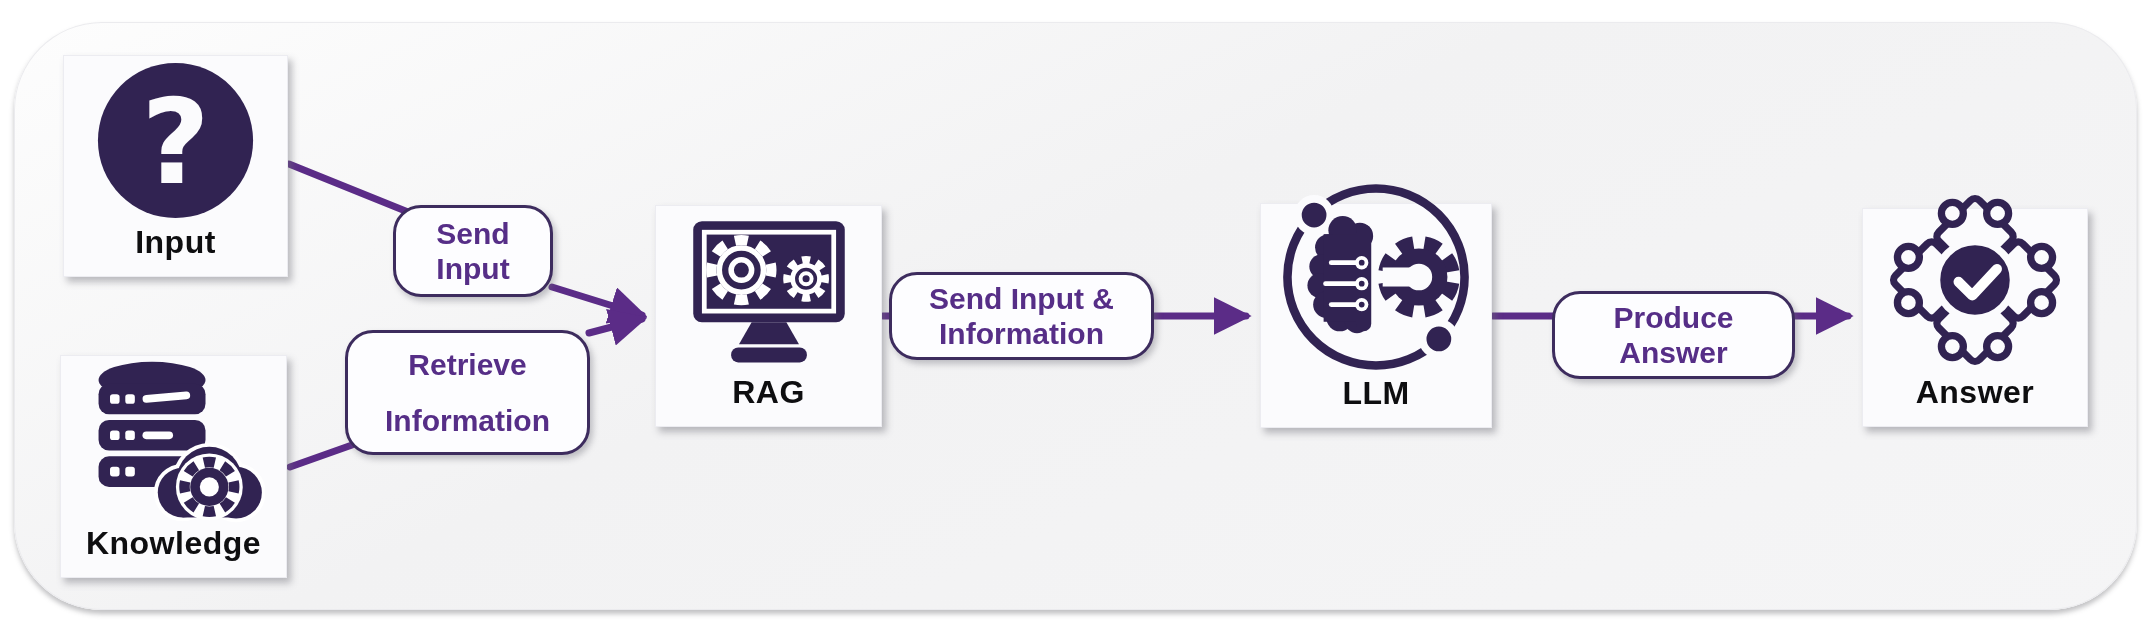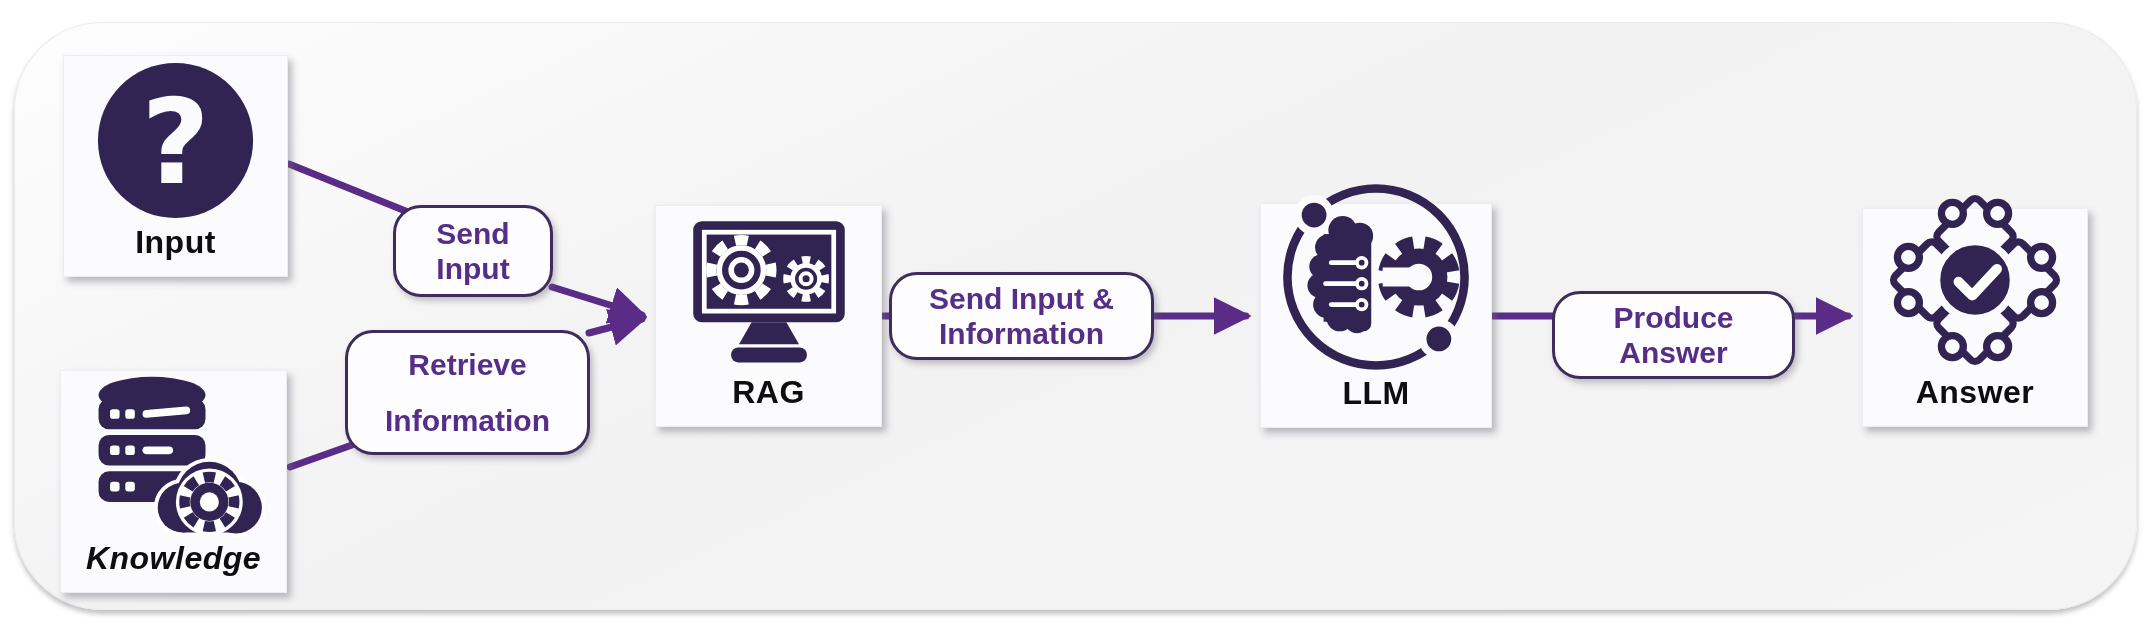--- a/index.html
+++ b/index.html
@@ -66,21 +66,21 @@
   <div class="node" style="left:63px;top:55px;width:225px;height:222px;">
     <div class="icon-wrap">
       <svg width="160" height="160" viewBox="0 0 165 165">
         <circle cx="82" cy="82" r="80" fill="#312352"></circle>
         <text x="82" y="126" text-anchor="middle" font-size="122" font-weight="bold" font-family="DejaVu Sans, sans-serif" fill="#fbfbfd">?</text>
       </svg>
     </div>
     <div class="node-label">Input</div>
   </div>
 
-  <div class="node" style="left:60px;top:370px;width:227px;height:223px;font-style:italic;">
+  <div class="node" style="left:60px;top:355px;width:227px;height:223px;">
     <div class="icon-wrap">
       <svg width="182" height="170" viewBox="0 0 190 178">
         <g fill="#312352">
           <ellipse cx="72" cy="24" rx="56" ry="19"></ellipse>
           <rect x="16" y="28" width="112" height="32" rx="11"></rect>
           <rect x="16" y="66" width="112" height="32" rx="11"></rect>
           <rect x="16" y="104" width="112" height="32" rx="11"></rect>
         </g>
         <g fill="#ffffff">
           <rect x="28" y="39" width="10" height="10" rx="3"></rect>

